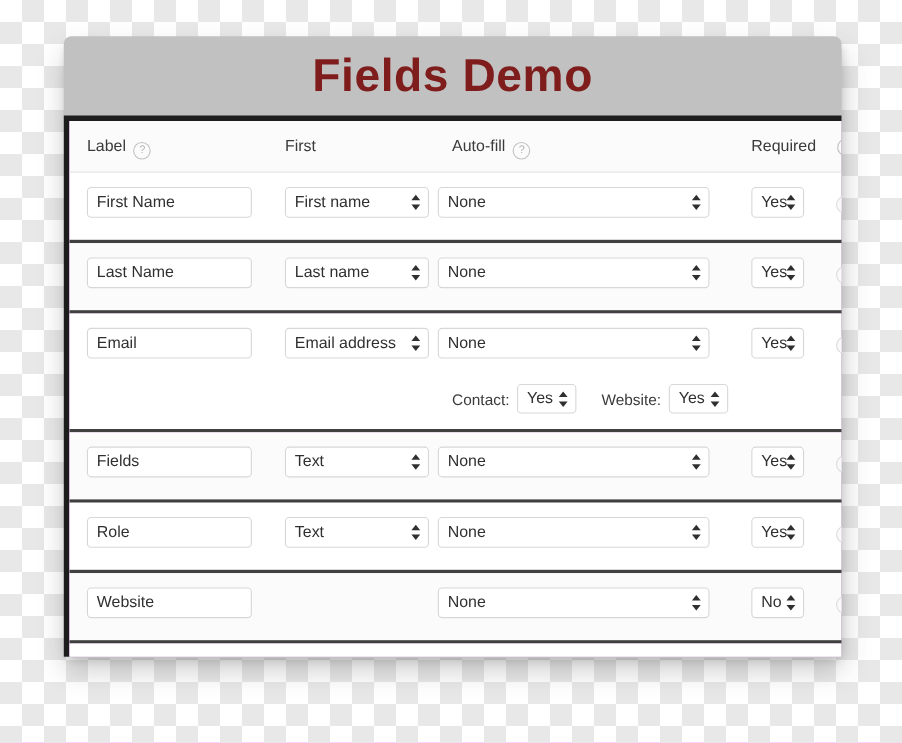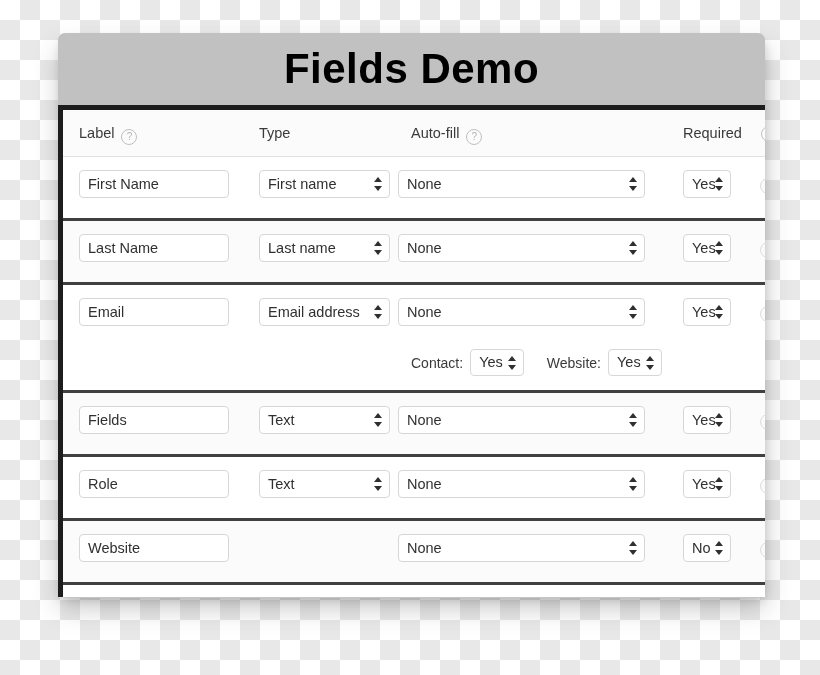--- a/index.html
+++ b/index.html
@@ -47,21 +47,21 @@
     height: 72px;
     background: #c1c1c1;
     border-top-left-radius: 7px;
     border-top-right-radius: 7px;
     display: flex;
     align-items: center;
     justify-content: center;
     overflow: hidden;
   }
   .titlebar-title {
-    color: #000000;
+    color: #7f1d1d;
     font-size: 42px;
     font-weight: bold;
     letter-spacing: 0.5px;
     line-height: 1;
     white-space: nowrap;
   }
 
   
   .frame {
     position: absolute;
@@ -247,21 +247,21 @@
   </div>
 
   <div class="frame">
     <div class="panel">
 
       <div class="col-header">
         <div class="col-label c-label">
           <span>Label</span><span class="help-icon">?</span>
         </div>
         <div class="col-label c-type">
-          <span>Type</span>
+          <span>First</span>
         </div>
         <div class="col-label c-autofill">
           <span>Auto-fill</span><span class="help-icon">?</span>
         </div>
         <div class="col-label c-required">
           <span>Required</span>
         </div>
         <div class="help-icon-right">?</div>
       </div>
 

